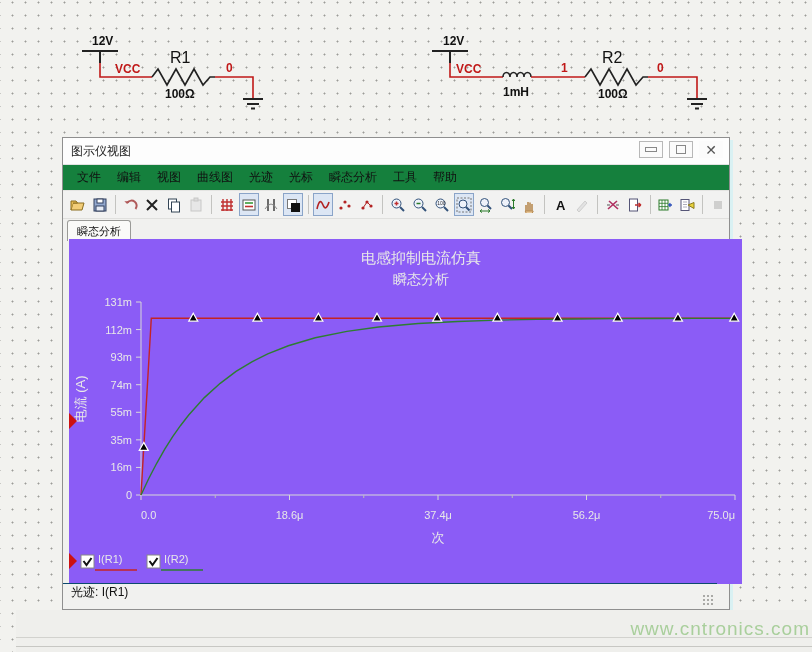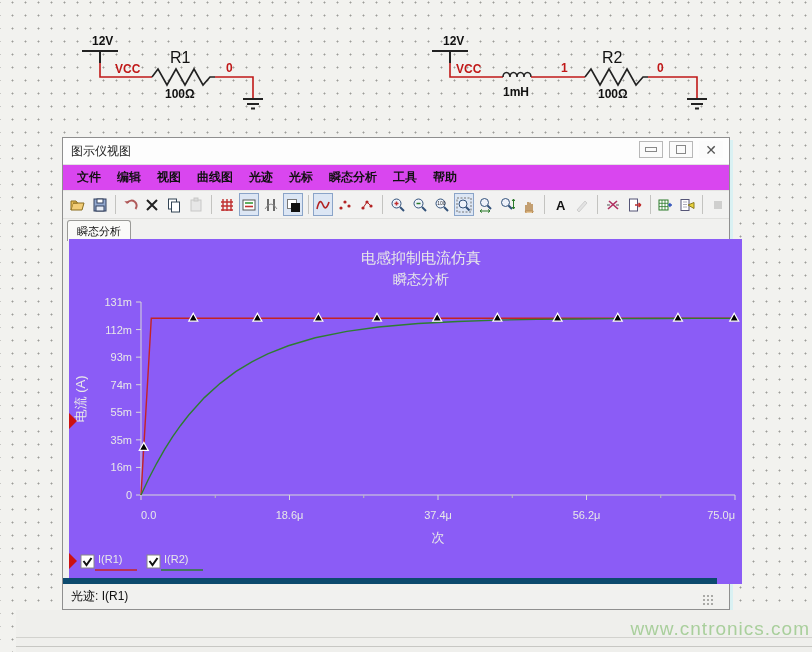--- a/index.html
+++ b/index.html
@@ -13,36 +13,36 @@
        box-shadow:0 3px 0 #d9f1f3,3px 3px 0 #d9f1f3;}
   .titlebar{height:26px;background:#fdfdfd;border-bottom:1px solid #e2e2e2;
        display:flex;align-items:center;position:relative;}
   .titlebar .title{font-size:12px;color:#222;padding-left:8px;}
   .winbtns{position:absolute;right:6px;top:3px;display:flex;gap:6px;}
   .winbtn{width:24px;height:17px;border:1px solid #b8b8b8;background:#fbfbfb;
        display:flex;align-items:center;justify-content:center;color:#666;
        font-size:11px;line-height:1;box-sizing:border-box;}
   .winbtn .minbar{width:10px;height:3px;border:1px solid #888;}
   .winbtn .maxbox{width:8px;height:7px;border:1px solid #888;}
-  .menubar{height:25px;background:#d946ef;display:flex;align-items:center;
-       padding-left:6px;border-bottom:1px solid #e4e4e2;font-weight:bold;}
+  .menubar{height:25px;background:#15803d;display:flex;align-items:center;
+       padding-left:6px;border-bottom:1px solid #e4e4e2;}
   .menuitem{font-size:12px;color:#111;padding:3px 8px;cursor:default;}
   .toolbar{height:27px;background:#f2f2f1;display:flex;align-items:center;
        padding-left:4px;border-bottom:1px solid #e0e0de;}
   .tbtn{width:23px;height:23px;display:flex;align-items:center;justify-content:center;
        border:1px solid rgba(0,0,0,0);box-sizing:border-box;margin:0 1px;}
   .tbtn.pressed{background:#dce6f4;border:1px solid #8aa4c8;}
   .tbtn.disabled{opacity:.4;}
   .tsep{width:1px;height:19px;background:#c3c3c0;margin:0 4px;}
   .tabrow{height:22px;background:#f1f1ef;display:flex;align-items:flex-end;padding-left:4px;}
   .tab{font-size:11px;color:#111;background:#fafaf8;border:1px solid #9a9a97;border-bottom:none;
        padding:3px 9px 2px 9px;border-radius:3px 3px 0 0;}
   .chartwrap{position:absolute;left:6px;top:101px;width:673px;height:345px;background:#8b5cf6;}
   .statusbar{position:absolute;left:0;right:12px;bottom:0;height:25px;background:#f1f1ef;
-       border-top:6px solid #0c4a6e;display:flex;align-items:center;}
+       border-top:1px solid #0c4a6e;display:flex;align-items:flex-start;}
   .statusbar .stxt{font-size:12px;color:#111;padding-left:8px;}
   .grip{position:absolute;right:2px;bottom:2px;width:13px;height:13px;
        background-image:radial-gradient(circle,#a9a9a6 1px,rgba(0,0,0,0) 1.2px);
        background-size:4px 4px;}
   .bottomstrip{position:absolute;left:0;top:610px;width:812px;height:42px;background:#efefec;margin-left:16px;}
   .hline1{position:absolute;left:0;top:27px;width:812px;height:1px;background:#d2d2ce;}
   .hline2{position:absolute;left:0;top:36px;width:812px;height:1px;background:#c7c7c3;}
   .watermark{position:absolute;right:18px;top:8px;font-size:19px;color:#a9cf9c;
        letter-spacing:1px;}
   svg text{font-family:"Liberation Sans","DejaVu Sans",sans-serif;}

